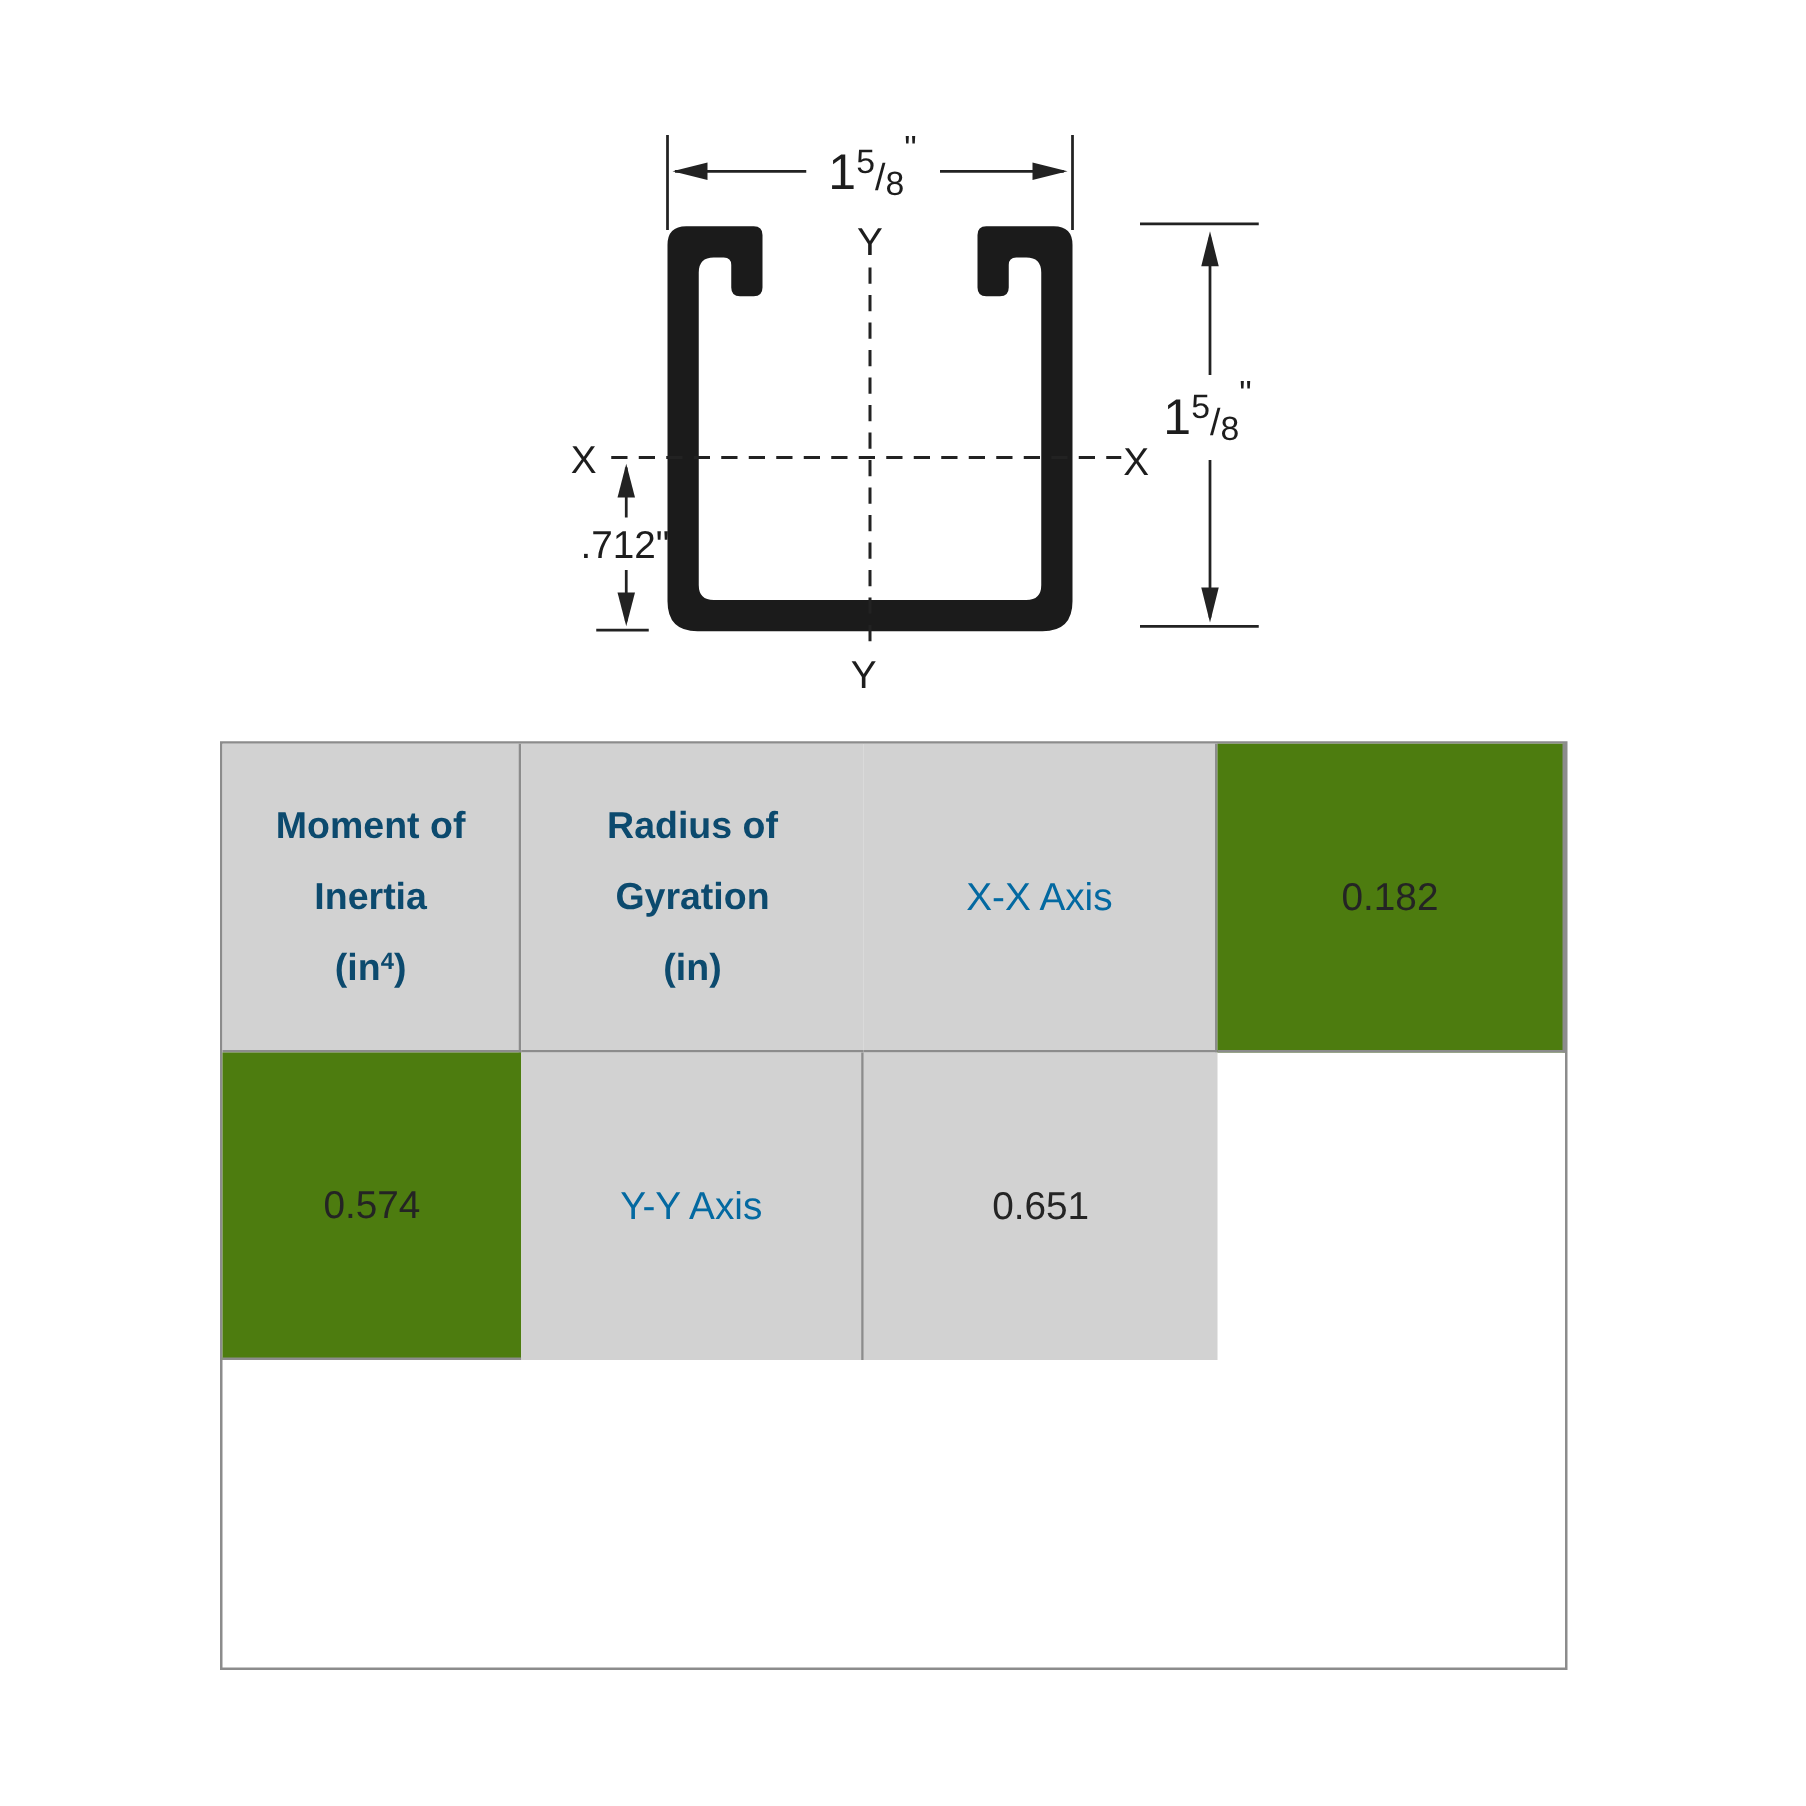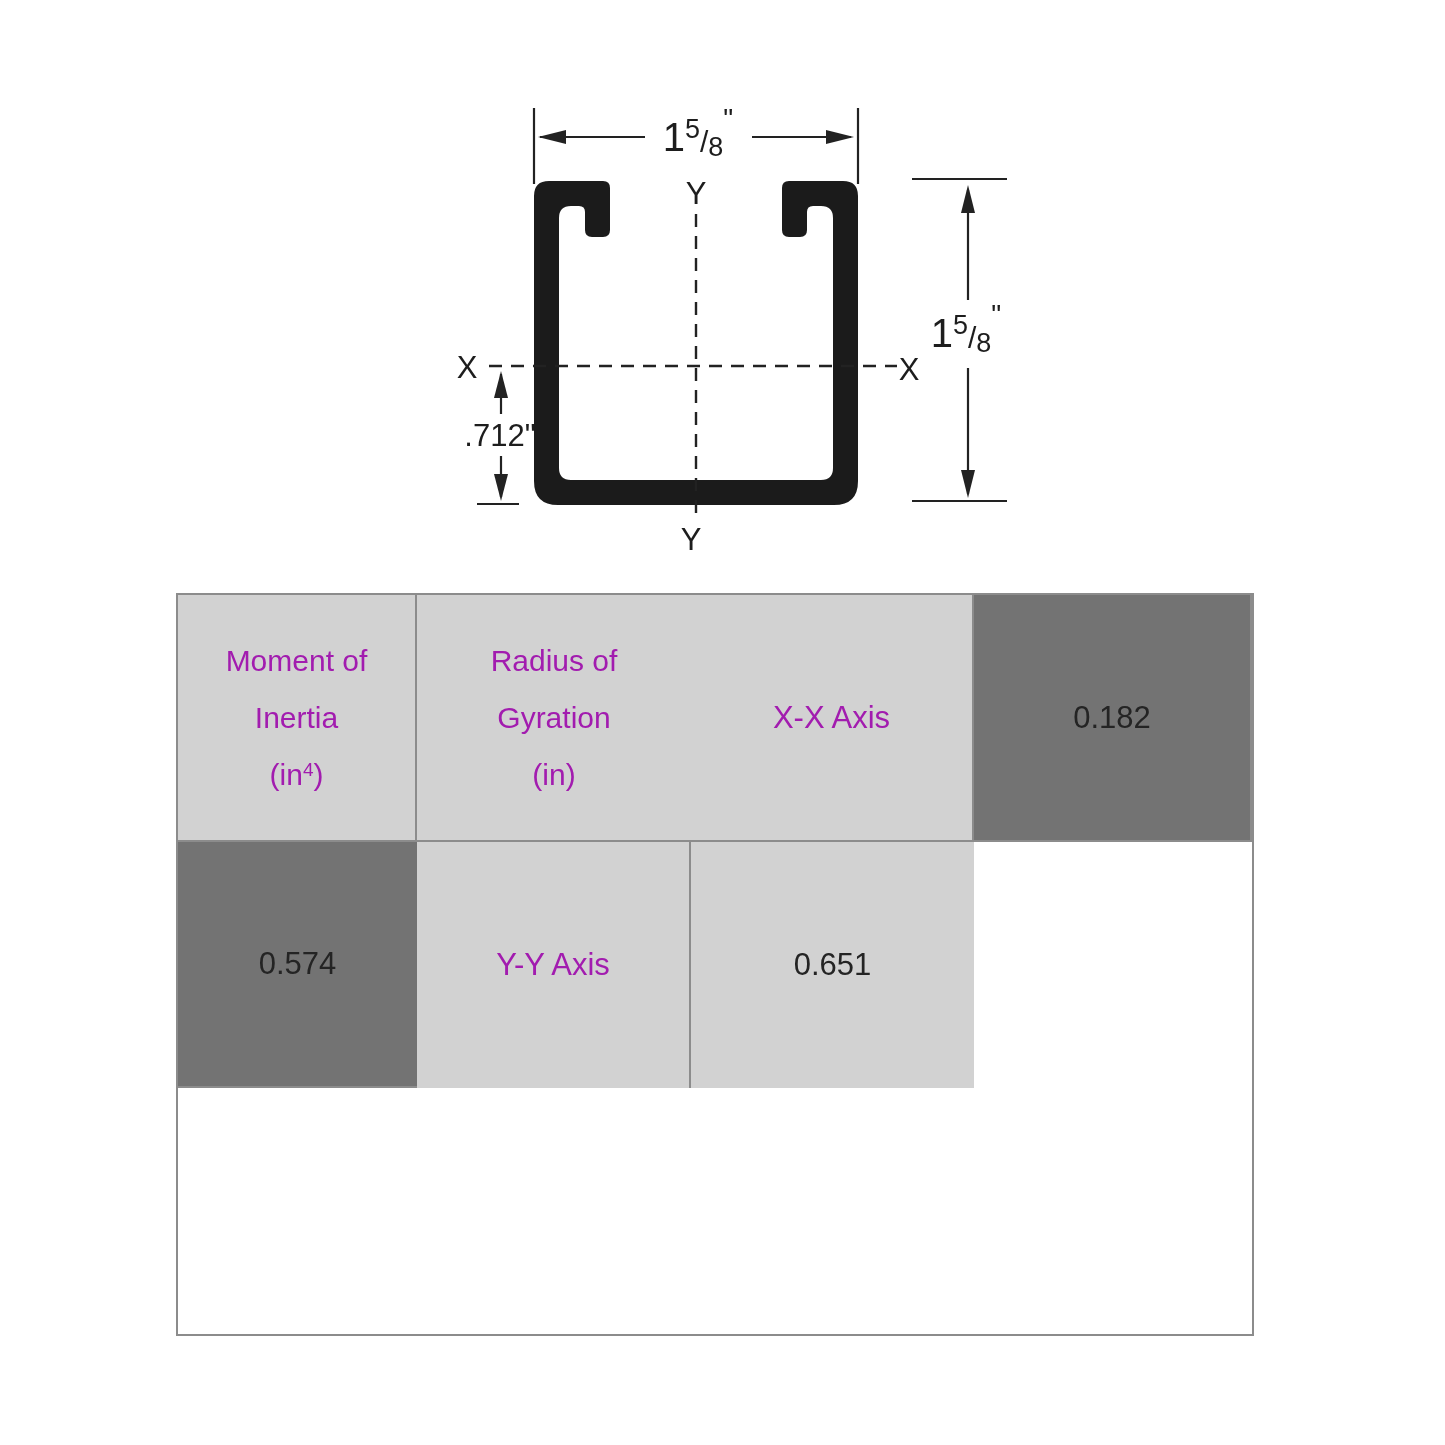--- a/index.html
+++ b/index.html
@@ -18,26 +18,26 @@
   }
   .cell{
     box-sizing:border-box;
     border-right:2px solid #8c8c8c;border-bottom:2px solid #8c8c8c;
     display:flex;flex-direction:column;align-items:center;justify-content:center;
     text-align:center;
   }
   .cell.last-col{border-right:none;}
   .cell.last-row{border-bottom:none;}
   .cell.gray{background:#d2d2d2;}
-  .cell.white{background:#737373;}
-  .hdr{font-weight:normal;font-size:30px;line-height:1;gap:27px;color:#a21caf;}
+  .cell.white{background:#4d7c0f;}
+  .hdr{font-weight:bold;font-size:30px;line-height:1;gap:27px;color:#0c4a6e;}
   .hdr .ln{white-space:nowrap;}
   .hdr sup{font-size:19px;line-height:0;vertical-align:9px;}
   .val{font-size:31px;font-weight:400;color:#242424;}
-  .axis-cell{font-size:31px;font-weight:400;color:#a21caf;}
+  .axis-cell{font-size:31px;font-weight:400;color:#0369a1;}
 </style>
 </head>
 <body>
 
 <div class="stage">
 
   
   <svg width="1445" height="580" viewBox="0 0 1445 580">
 
     <path fill="#1b1b1b" d="

